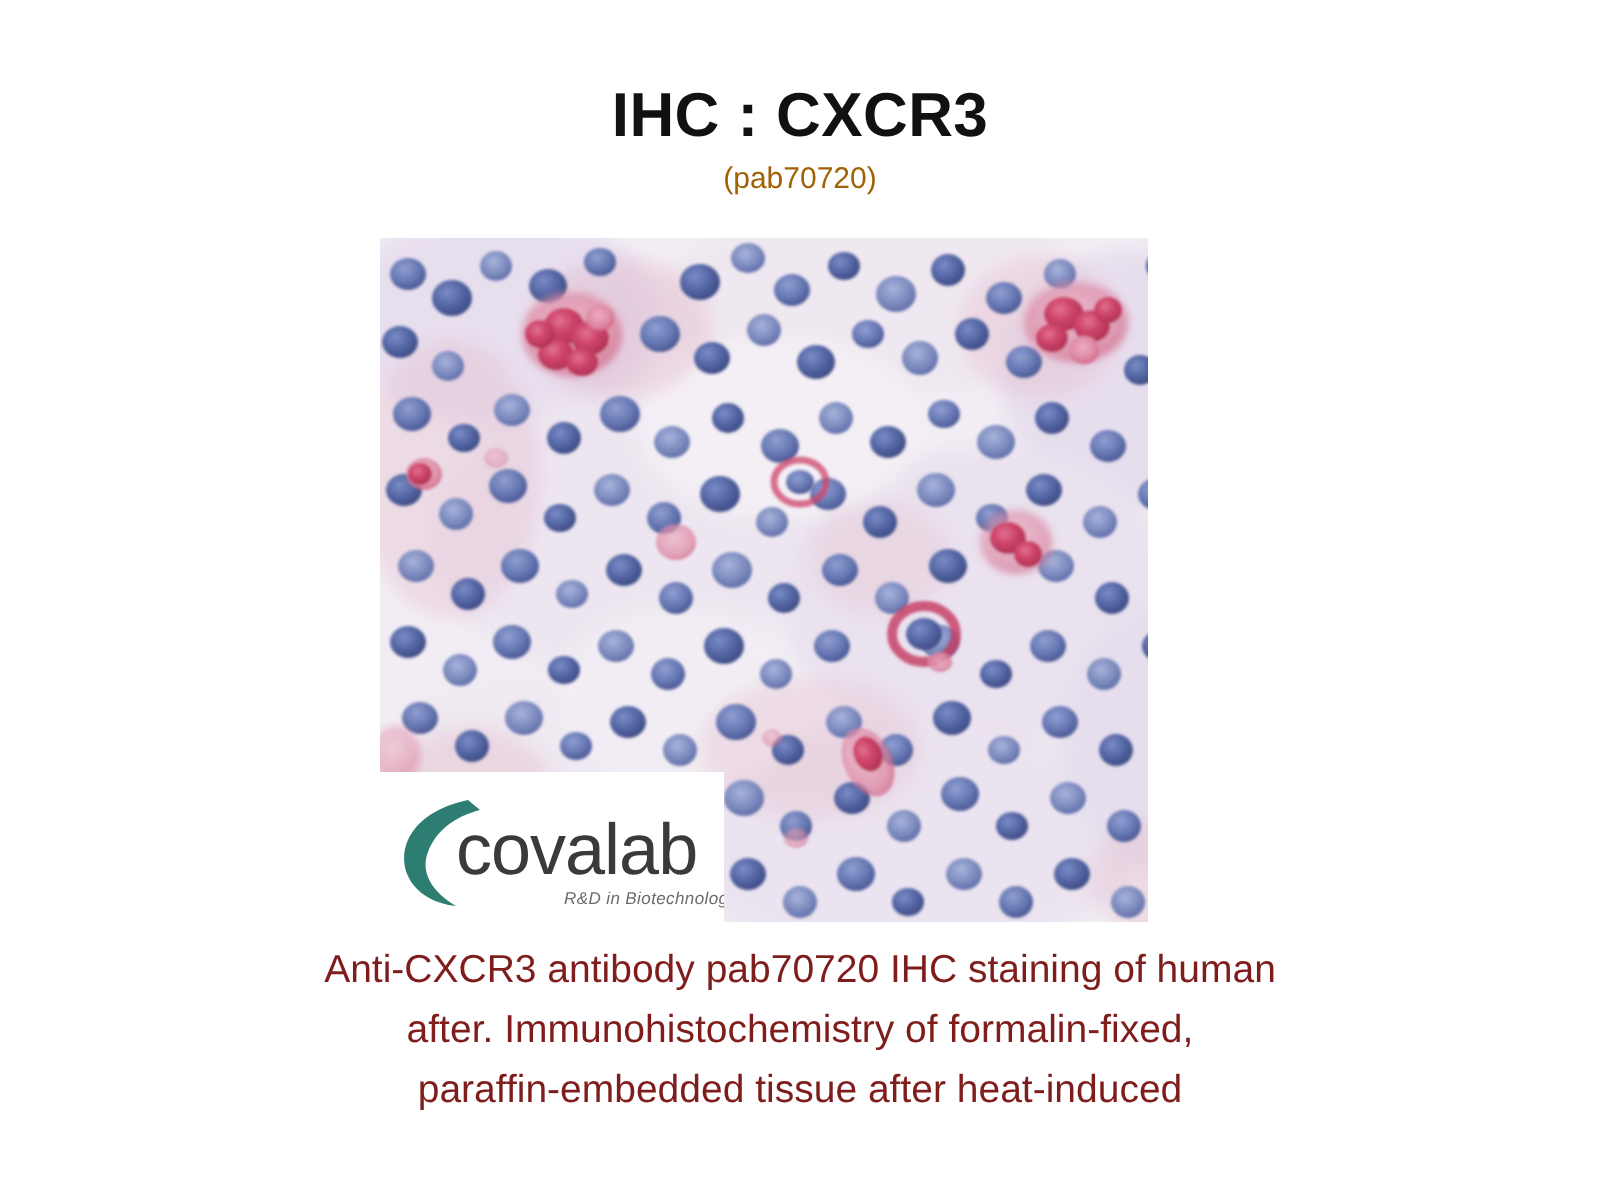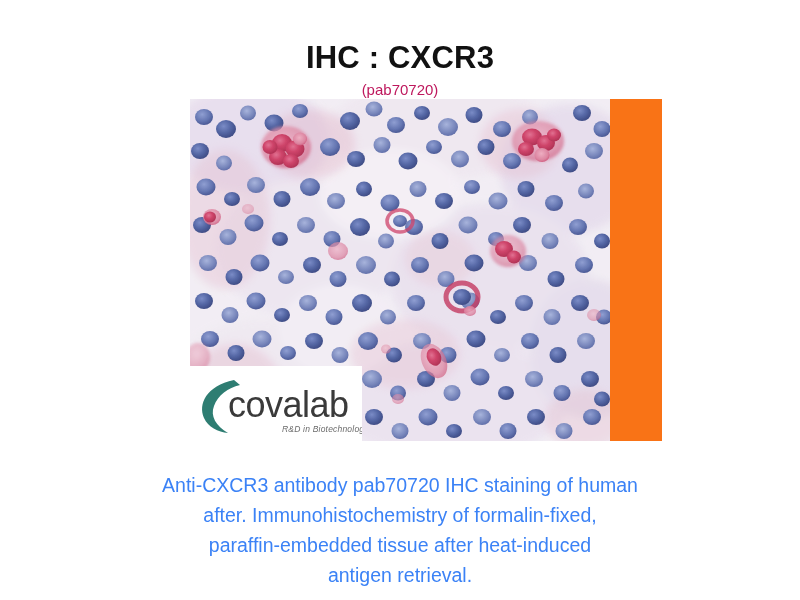--- a/index.html
+++ b/index.html
@@ -34,30 +34,30 @@
     padding-top: 5px;
   }
   #product-title .title-line {
     display: block;
     white-space: pre;
   }
   #catalog-number {
     font-size: 15px;
     font-weight: normal;
     line-height: 20px;
-    color: #be185d;
+    color: #a16207;
     margin-top: 1px;
   }
 
   
   #micrograph {
     position: absolute;
     left: 190px;
-    top: 99px;
-    width: 472px;
+    top: 119px;
+    width: 384px;
     height: 342px;
     overflow: hidden;
     background: #f97316;
   }
   #micrograph svg {
     display: block;
     width: 420px;
     height: 342px;
   }
 
@@ -79,21 +79,21 @@
 
   
   #caption {
     position: absolute;
     left: 100px;
     top: 470px;
     width: 600px;
     text-align: center;
     font-size: 19.5px;
     line-height: 30px;
-    color: #3b82f6;
+    color: #7f1d1d;
   }
   #caption .cap-line {
     display: block;
     white-space: pre;
   }
 </style>
 </head>
 <body style="background: rgb(255, 255, 255);">
 
 <div id="title-block">
@@ -376,14 +376,13 @@
 
       <text x="92" y="66" font-family="'Liberation Sans', sans-serif" font-size="8.5" font-style="italic" fill="#6b6b6b" letter-spacing="0.2">R&amp;D in Biotechnology</text>
     </svg>
   </div>
 </div>
 
 <div id="caption">
   <span class="cap-line">Anti-CXCR3 antibody pab70720 IHC staining of human</span>
   <span class="cap-line">after. Immunohistochemistry of formalin-fixed,</span>
   <span class="cap-line">paraffin-embedded tissue after heat-induced</span>
-  <span class="cap-line">antigen retrieval.</span>
 </div>
 
 </body></html>

